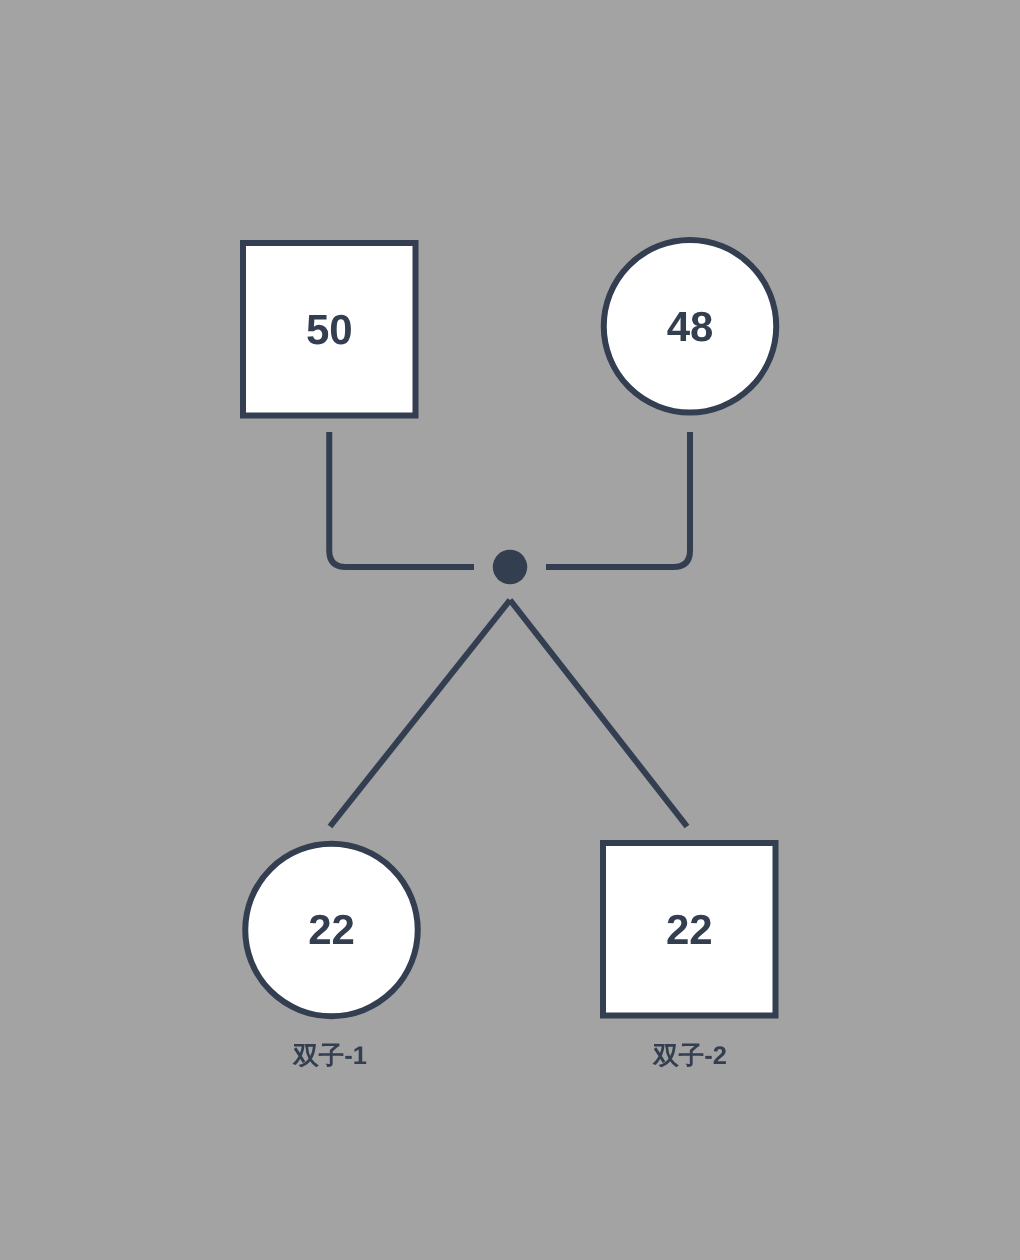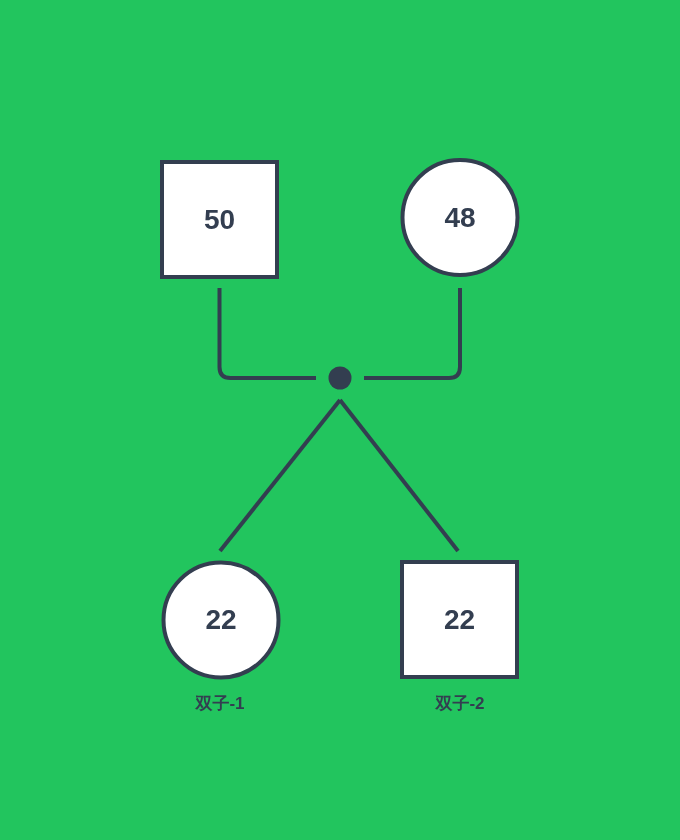--- a/index.html
+++ b/index.html
@@ -4,21 +4,21 @@
 <style>
   html, body {
     margin: 0;
     padding: 0;
     background: #ffffff;
   }
   .canvas {
     position: relative;
     width: 680px;
     height: 840px;
-    background: #22c55e;
+    background: #a3a3a3;
     overflow: hidden;
     font-family: "Liberation Sans", "DejaVu Sans", sans-serif;
   }
   svg { display: block; }
   .age-text {
     font-family: "Liberation Sans", "DejaVu Sans", sans-serif;
     font-size: 28px;
     font-weight: bold;
     text-anchor: middle;
   }

